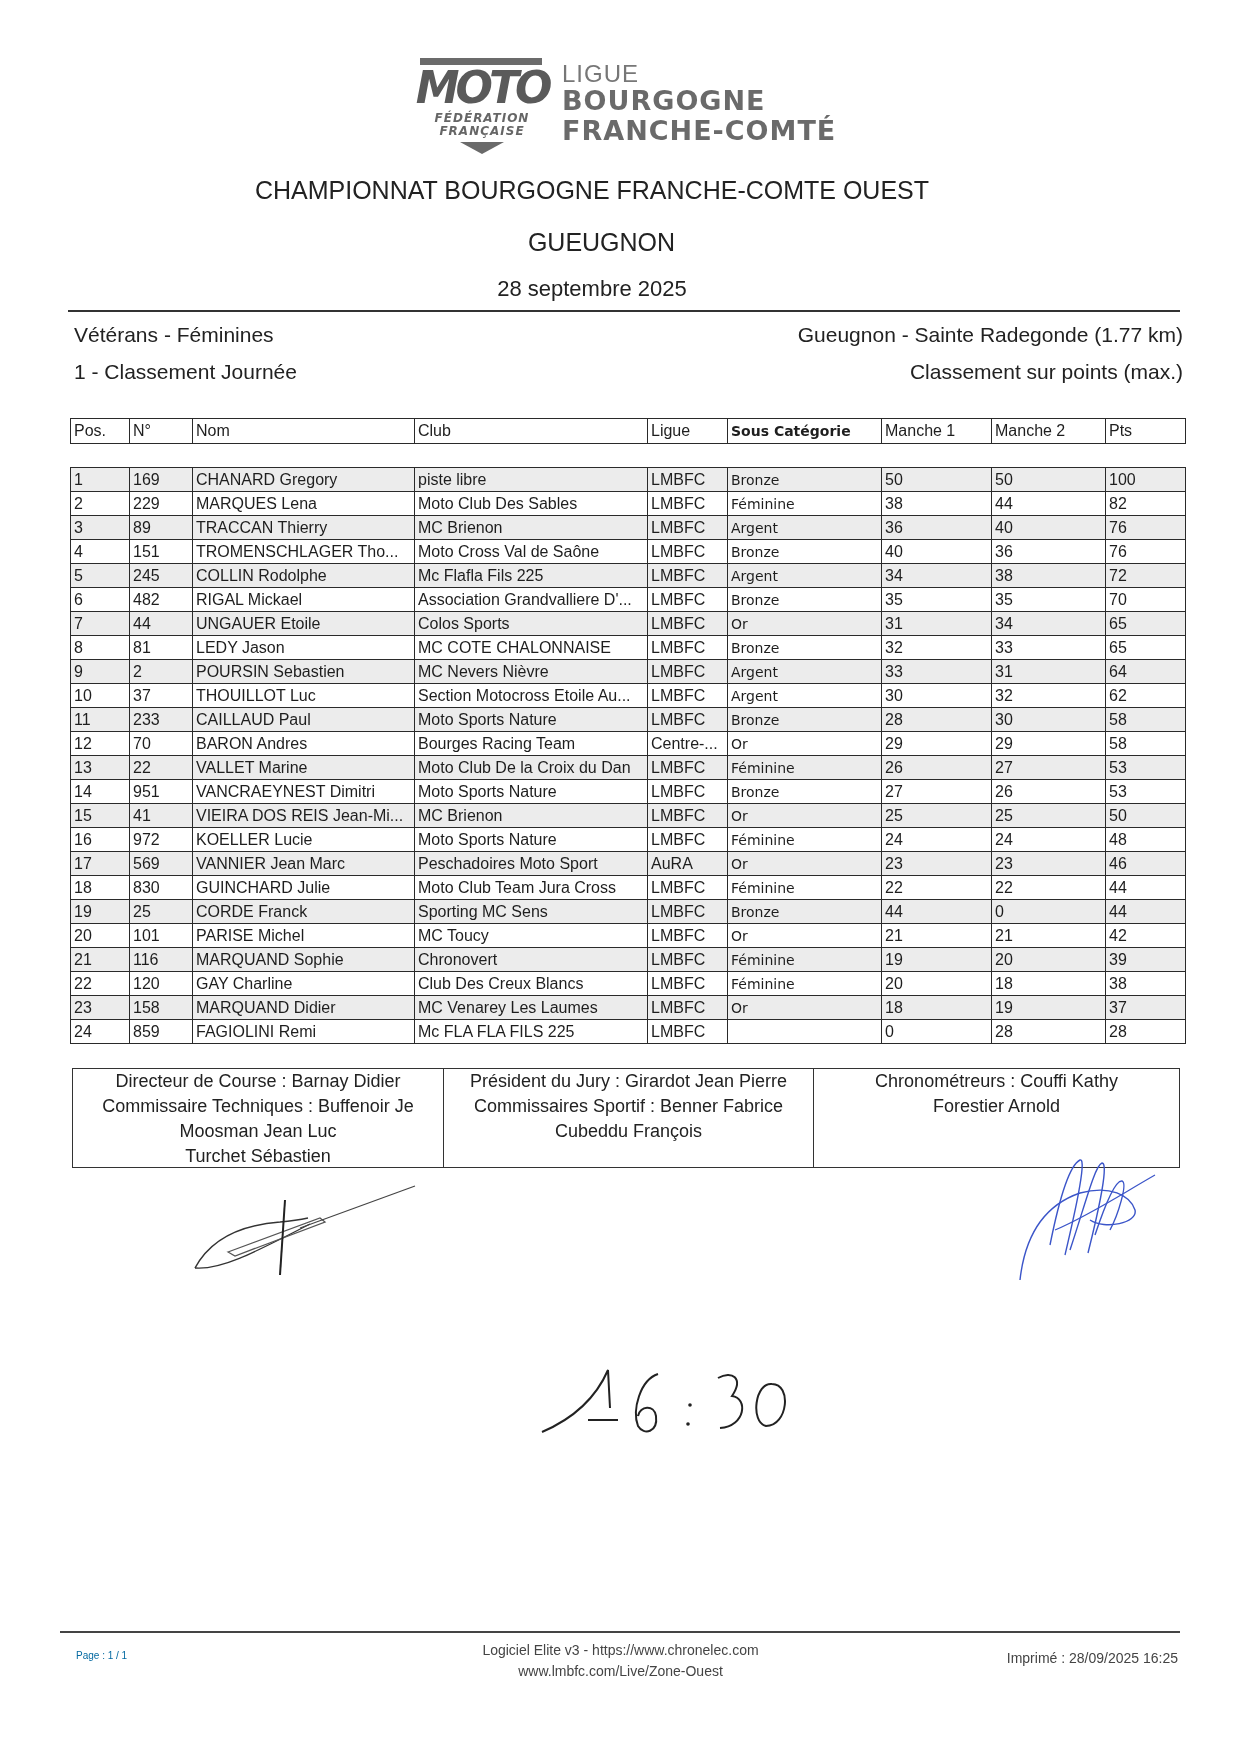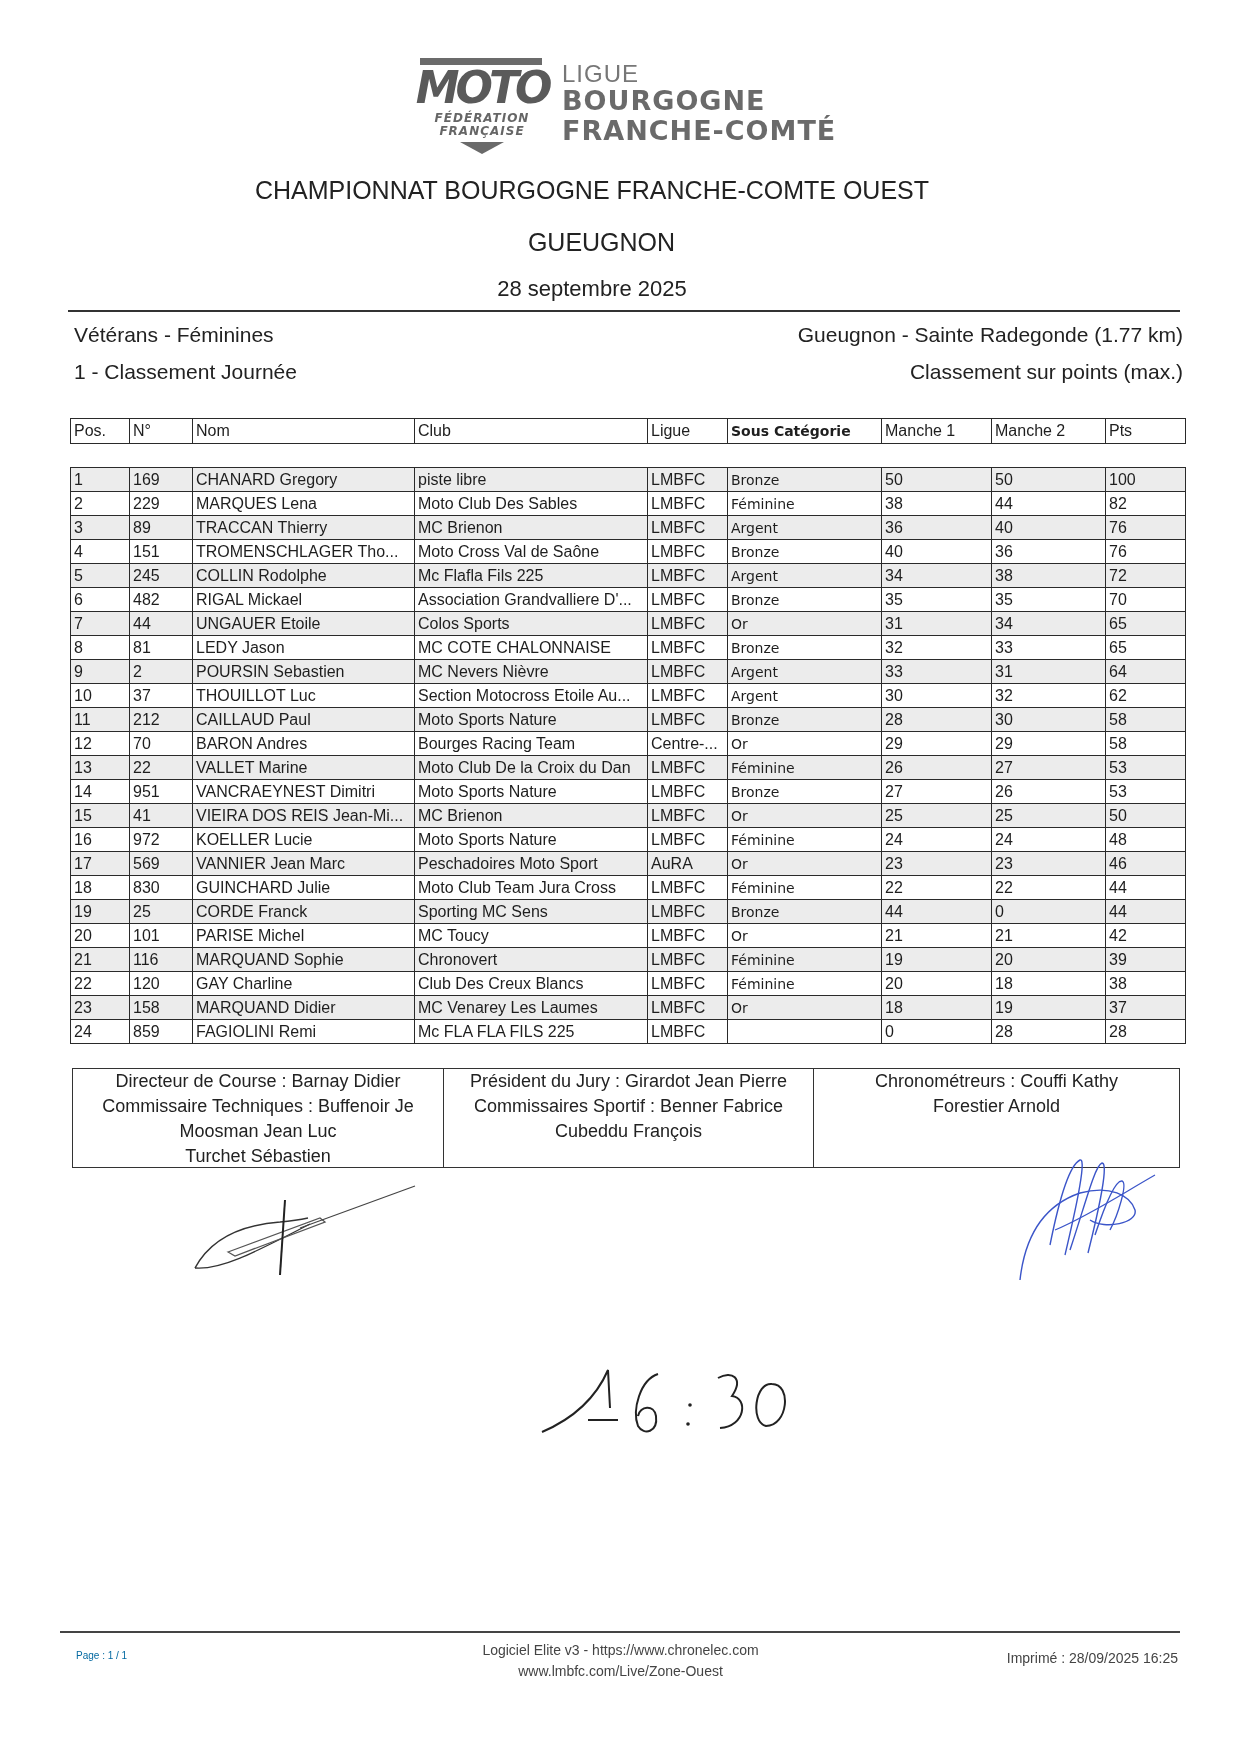--- a/index.html
+++ b/index.html
@@ -255,21 +255,21 @@
         <td>THOUILLOT Luc</td>
         <td>Section Motocross Etoile Au...</td>
         <td>LMBFC</td>
         <td class="cat">Argent</td>
         <td>30</td>
         <td>32</td>
         <td>62</td>
       </tr>
       <tr>
         <td>11</td>
-        <td>212</td>
+        <td>233</td>
         <td>CAILLAUD Paul</td>
         <td>Moto Sports Nature</td>
         <td>LMBFC</td>
         <td class="cat">Bronze</td>
         <td>28</td>
         <td>30</td>
         <td>58</td>
       </tr>
       <tr>
         <td>12</td>

